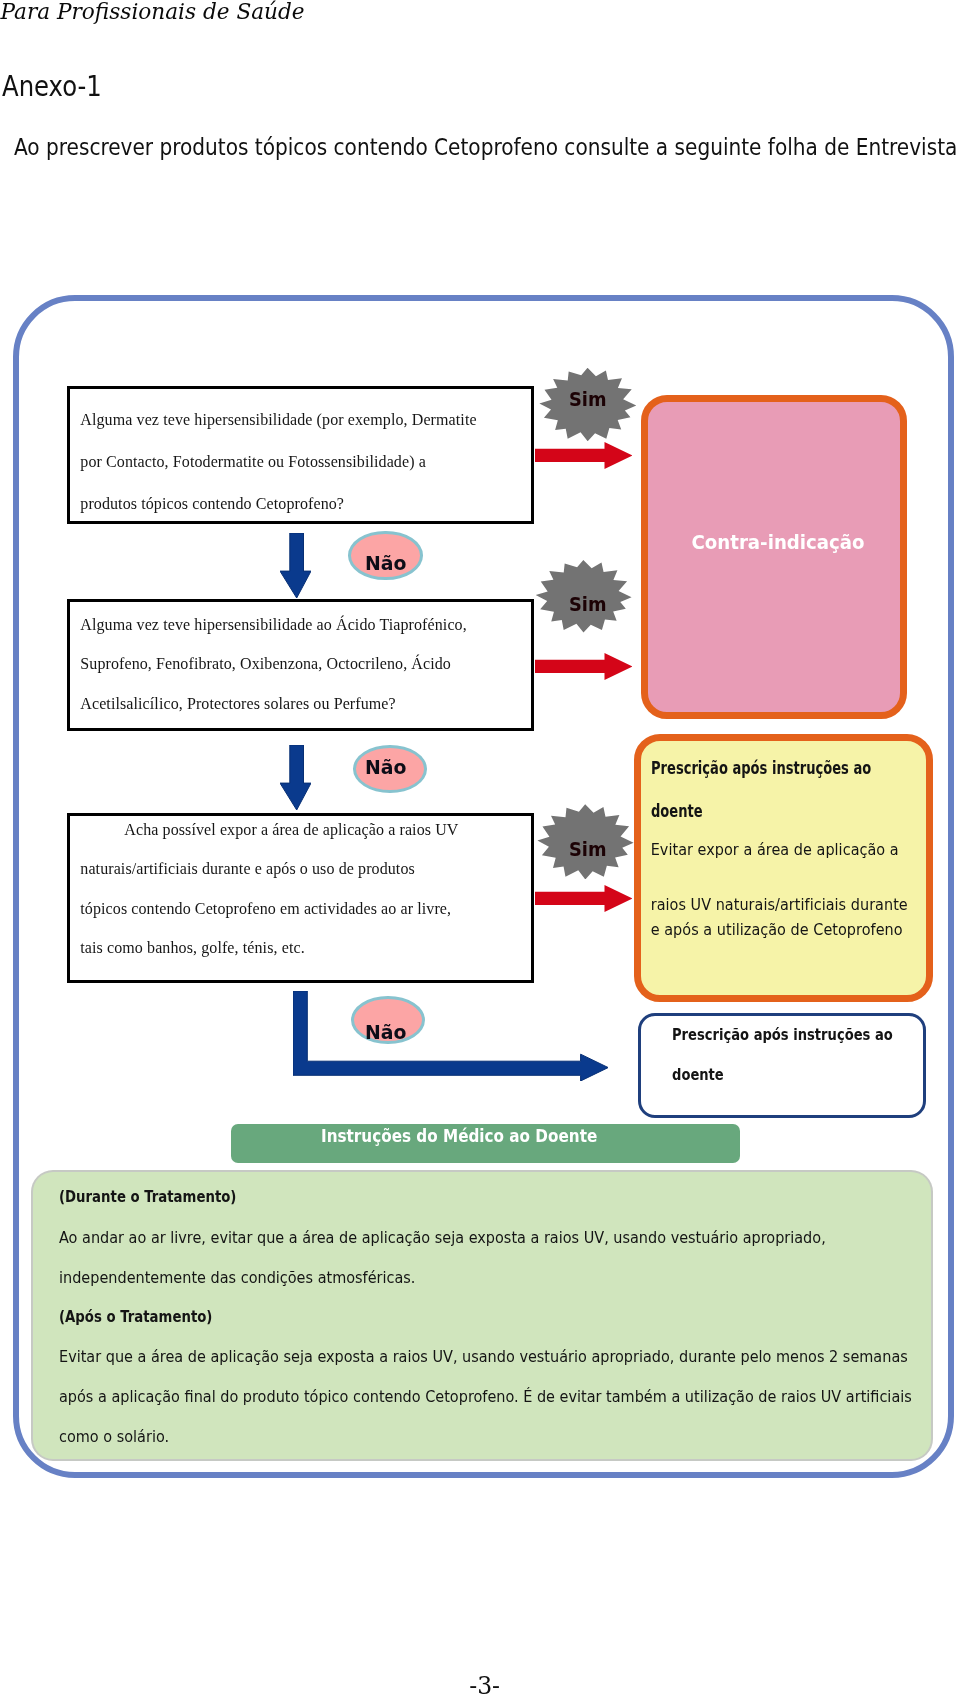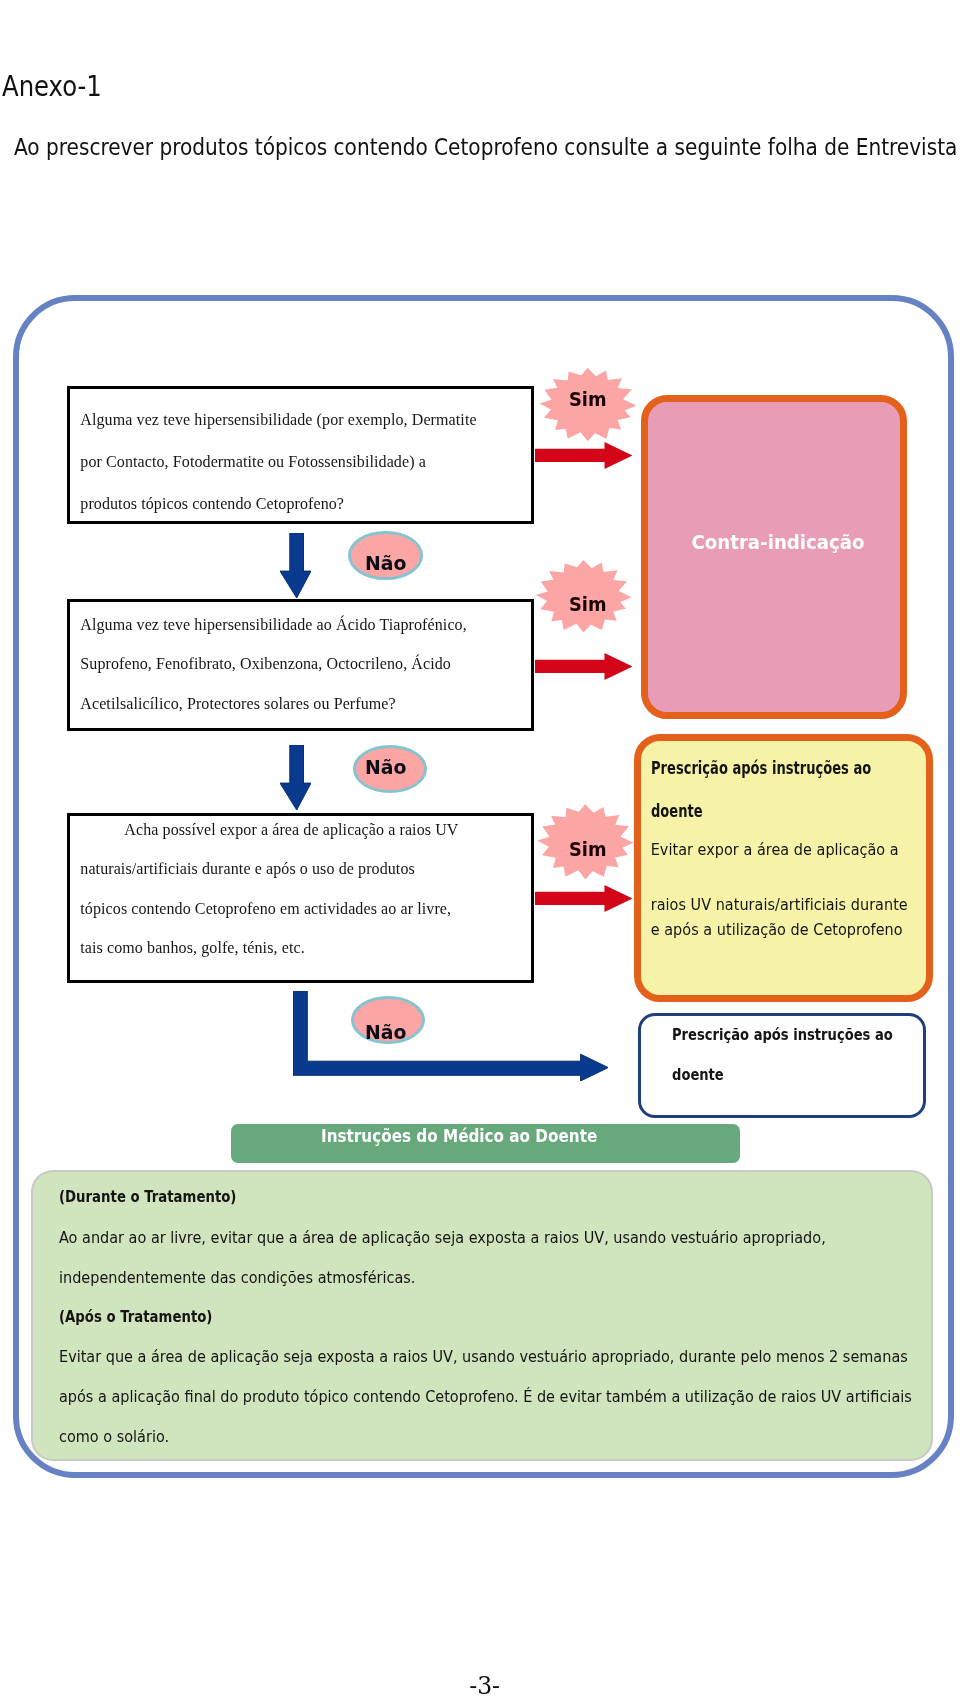--- a/index.html
+++ b/index.html
@@ -56,21 +56,21 @@
   .n2 span{left:9.1px;top:8.6px;}
   .n3 span{left:11.4px;top:23.2px;}
 
   
   .rarrow path{fill:#d40518;}
   .r1{left:534.7px;top:441.8px;}
   .r2{left:534.7px;top:652.6px;}
   .r3{left:534.7px;top:884.8px;}
 
   
-  .star{position:absolute;background:#fca5a5;
+  .star{position:absolute;background:#737373;
         clip-path:polygon(49.69% 0.0%,58.34% 11.44%,68.63% 3.73%,70.8% 16.57%,85.24% 14.39%,81.02% 27.51%,95.3% 29.34%,86.45% 42.89%,100.0% 51.32%,88.22% 57.99%,93.99% 67.38%,80.82% 70.99%,84.45% 83.78%,72.23% 81.95%,69.06% 96.61%,57.45% 89.06%,49.83% 100.0%,42.5% 87.84%,29.21% 96.49%,27.2% 82.82%,16.24% 84.78%,19.04% 71.35%,4.69% 68.01%,11.99% 56.67%,0.0% 48.45%,12.52% 43.47%,5.27% 29.75%,18.47% 27.18%,14.15% 15.37%,29.23% 17.33%,30.23% 4.9%,43.17% 10.03%);}
   .star span{position:absolute;font-family:"DejaVu Sans",sans-serif;font-weight:bold;font-size:19.2px;
              color:#1c0205;line-height:1;white-space:nowrap;transform:scaleX(0.93);transform-origin:left top;}
   .s1{left:539.4px;top:367.8px;width:96.9px;height:73.5px;}
   .s1 span{left:30px;top:22.7px;}
   .s2{left:535.7px;top:559.9px;width:95.9px;height:72.7px;}
   .s2 span{left:33.8px;top:35.3px;}
   .s3{left:537.4px;top:804.2px;width:96.2px;height:75.2px;}
   .s3 span{left:32.1px;top:36.2px;}
 
@@ -120,20 +120,21 @@
   .greenpanel > :nth-child(7){top:257.1px;}
 
   
   .footer{position:absolute;left:469.2px;top:1674.6px;font-family:"DejaVu Serif",serif;font-size:23.5px;color:#111;line-height:1;white-space:nowrap;}
 </style>
 </head>
 <body>
 
 <div class="page">
 
+  <div class="kicker">Para Profissionais de Saúde</div>
   <div class="annex">Anexo-1</div>
   <div class="intro">Ao prescrever produtos tópicos contendo Cetoprofeno consulte a seguinte folha de Entrevista</div>
 
   <div class="outer-frame"></div>
 
 
   <div class="qbox qbox1">
     <div class="qline">Alguma vez teve hipersensibilidade (por exemplo, Dermatite</div>
     <div class="qline">por Contacto, Fotodermatite ou Fotossensibilidade) a</div>
     <div class="qline">produtos tópicos contendo Cetoprofeno?</div>

